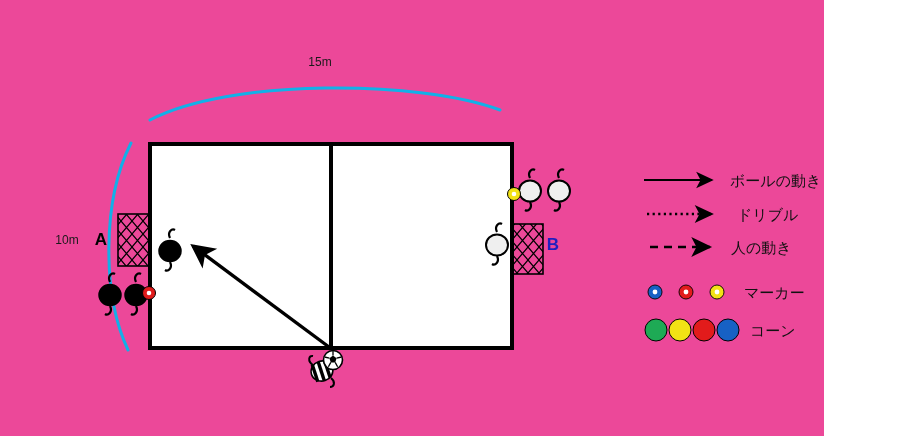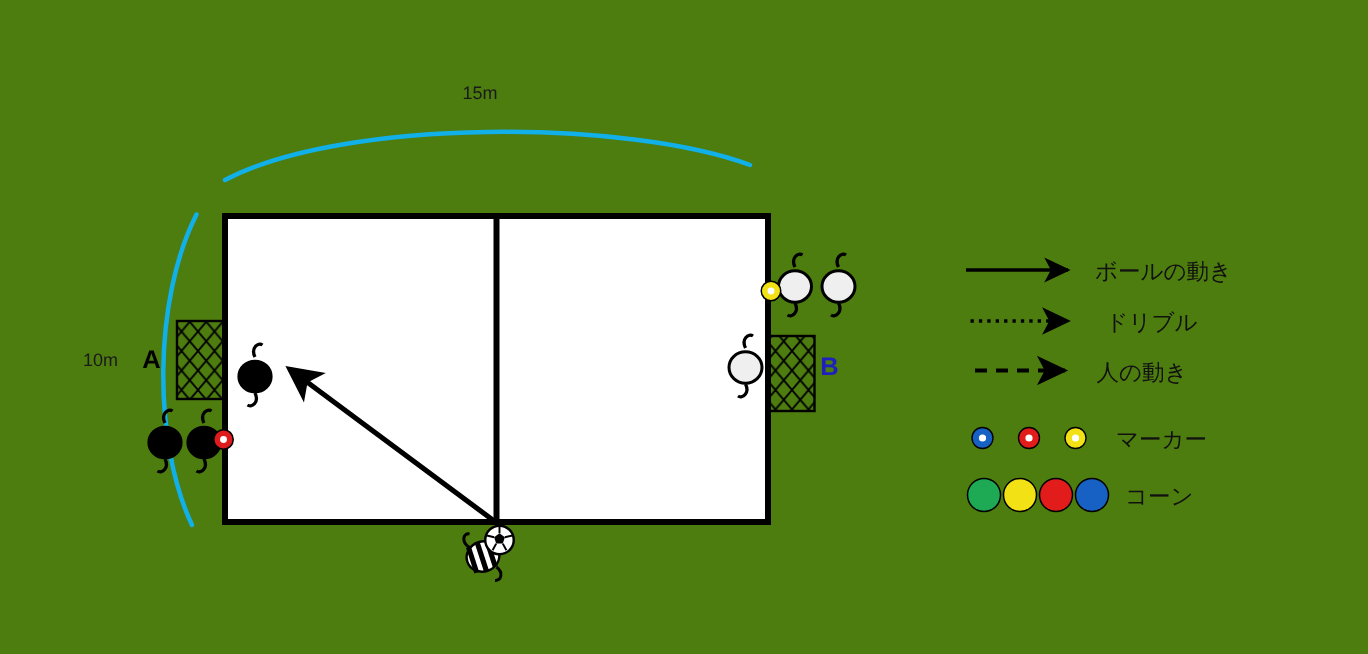--- a/index.html
+++ b/index.html
@@ -5,23 +5,23 @@
   html, body {
     margin: 0;
     padding: 0;
     background: #ffffff;
   }
   body {
     font-family: "Liberation Sans", "DejaVu Sans", sans-serif;
   }
   #root {
     position: relative;
-    width: 912px;
+    width: 824px;
     height: 436px;
-    background: #4d7c0f;
+    background: #ec4899;
     overflow: hidden;
   }
   #diagram-svg {
     position: absolute;
     left: 0;
     top: 0;
     width: 912px;
     height: 436px;
   }
   .dim-label {

